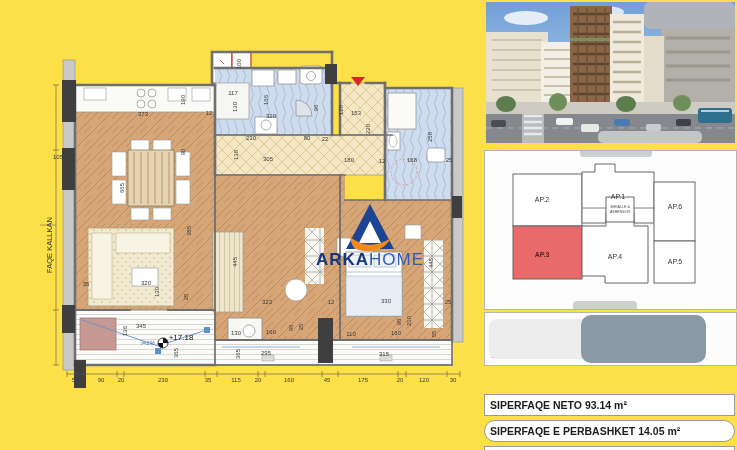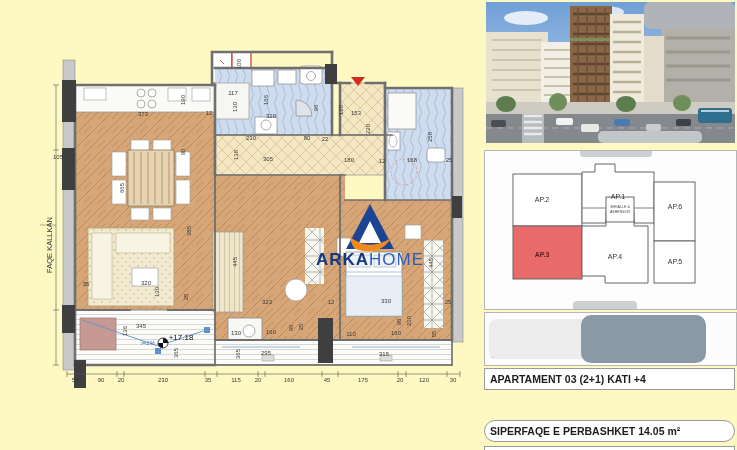--- a/index.html
+++ b/index.html
@@ -1,16 +1,16 @@
 <!DOCTYPE html>
 <html><head>
 <meta charset="utf-8">
 <style>
   html,body{margin:0;padding:0;background:#ffffff;}
-  .page{position:relative;width:737px;height:450px;background:#fef9c3;overflow:hidden;
+  .page{position:relative;width:737px;height:450px;background:#fde047;overflow:hidden;
         font-family:"Liberation Sans", sans-serif;}
   svg text{font-family:"Liberation Sans", sans-serif;}
   
   #plan-svg{position:absolute;left:0;top:0;width:737px;height:450px;}
   #dim-layer{position:absolute;left:0;top:0;width:737px;height:450px;pointer-events:none;}
   #dim-layer .dim{position:absolute;font-size:6px;color:#3a3a3a;white-space:nowrap;
         transform:translate(-50%,-50%);line-height:1;}
   #dim-layer .dim.rot{transform:translate(-50%,-50%) rotate(-90deg);}
   #dim-layer .dim.level{font-size:8px;font-weight:normal;color:#111;}
   #dim-layer .dim.slope{font-size:6px;color:#3f6fb5;font-style:italic;}
@@ -389,22 +389,22 @@
       </g>
     </svg>
   </div>
 
   <div class="stamp-box">
     <div class="blob-light"></div>
     <div class="blob-gray"></div>
     <div class="stamp-note">...</div>
   </div>
 
-  <div class="info-row r1">
-    <span>APARTAMENT 03  (2+1) KATI +4</span>
+  <div class="info-row r2">
+    <span>SIPERFAQE NETO  93.14 m²</span>
   </div>
   <div class="info-row r3">
     <span>SIPERFAQE E PERBASHKET 14.05 m²</span>
   </div>
   <div class="info-row r4">
     
   </div>
 
 </div>
 

